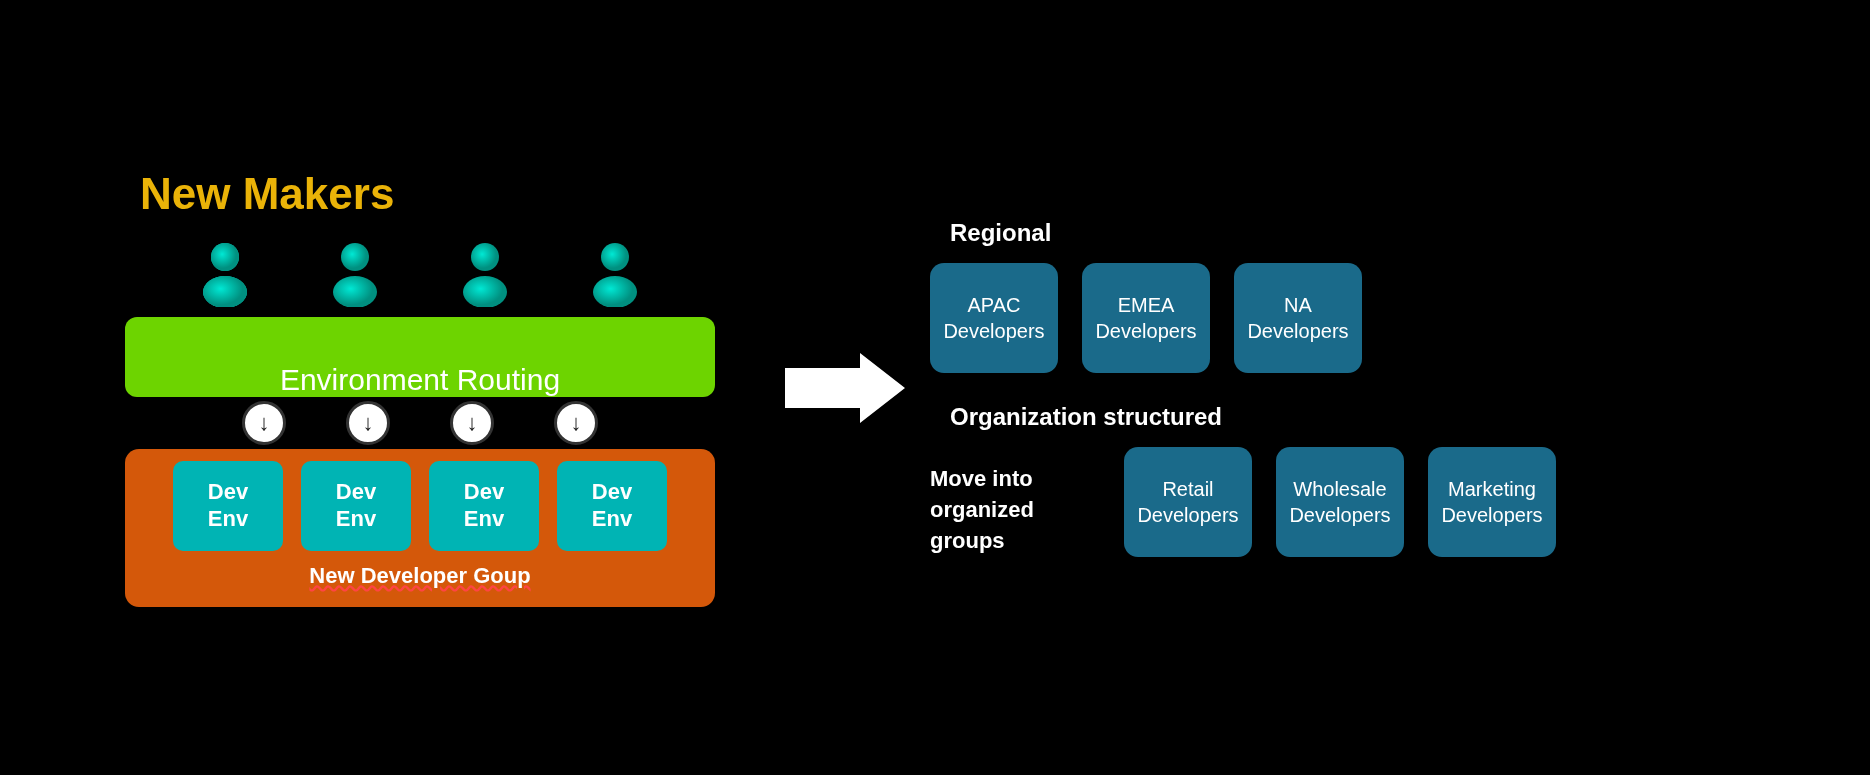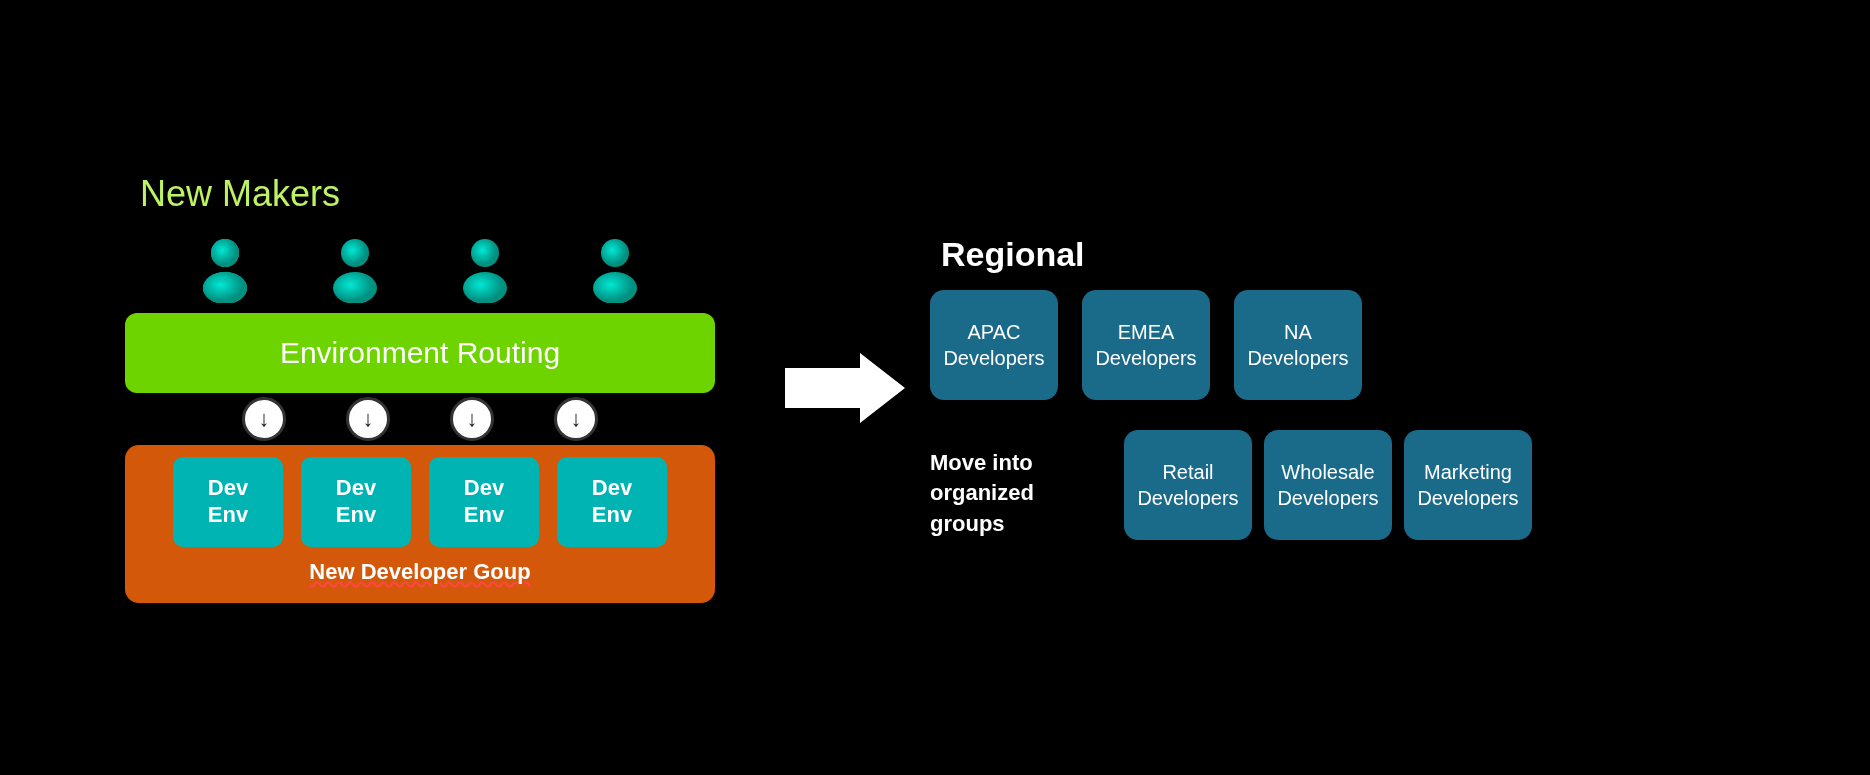--- a/index.html
+++ b/index.html
@@ -24,43 +24,43 @@
     }
     
     .left-section {
       display: flex;
       flex-direction: column;
       align-items: center;
       width: 720px;
       flex-shrink: 0;
     }
     .new-makers-label {
-      font-size: 36px;
-      font-weight: 400;
-      color: #bef264;
+      font-size: 44px;
+      font-weight: 700;
+      color: #eab308;
       margin-bottom: 18px;
       align-self: flex-start;
       margin-left: 80px;
     }
     .people-row {
       display: flex;
       gap: 60px;
       margin-bottom: 10px;
     }
     .person-icon {
       width: 70px;
       height: 70px;
     }
     .routing-box {
       background: #6dd400;
       border-radius: 12px;
       width: 590px;
       height: 80px;
       display: flex;
-      align-items: center;
+      align-items: flex-end;
       justify-content: center;
       font-size: 30px;
       font-weight: 500;
       color: #fff;
       margin-bottom: 0px;
     }
     .arrows-row {
       display: flex;
       gap: 60px;
       margin-top: 4px;
@@ -133,24 +133,24 @@
       flex-direction: column;
       gap: 30px;
       padding-left: 20px;
     }
     .group-section {
       display: flex;
       flex-direction: column;
       gap: 16px;
     }
     .section-title {
-      font-size: 34px;
-      font-weight: 700;
-      color: #fff;
-      margin-left: 11px;
+      font-size: 24px;
+      font-weight: 700;
+      color: #fff;
+      margin-left: 20px;
     }
     .cards-row {
       display: flex;
       gap: 24px;
     }
     .group-card {
       background: #1a6a8a;
       border-radius: 14px;
       width: 128px;
       height: 110px;
@@ -172,21 +172,21 @@
       font-size: 22px;
       font-weight: 700;
       color: #fff;
       line-height: 1.4;
       width: 170px;
       flex-shrink: 0;
       padding-top: 8px;
     }
     .bottom-cards-row {
       display: flex;
-      gap: 12px;
+      gap: 24px;
     }
   </style>
 </head>
 <body>
 
 <div class="diagram">
 
   <div class="left-section">
     <div class="new-makers-label">New Makers</div>
 
@@ -266,20 +266,21 @@
     <div class="group-section">
       <div class="section-title">Regional</div>
       <div class="cards-row">
         <div class="group-card">APAC<br>Developers</div>
         <div class="group-card">EMEA<br>Developers</div>
         <div class="group-card">NA<br>Developers</div>
       </div>
     </div>
 
     <div class="group-section">
+      <div class="section-title">Organization structured</div>
       <div class="bottom-row">
         <div class="move-label">Move into<br>organized<br>groups</div>
         <div class="bottom-cards-row">
           <div class="group-card">Retail<br>Developers</div>
           <div class="group-card">Wholesale<br>Developers</div>
           <div class="group-card">Marketing<br>Developers</div>
         </div>
       </div>
     </div>
 

